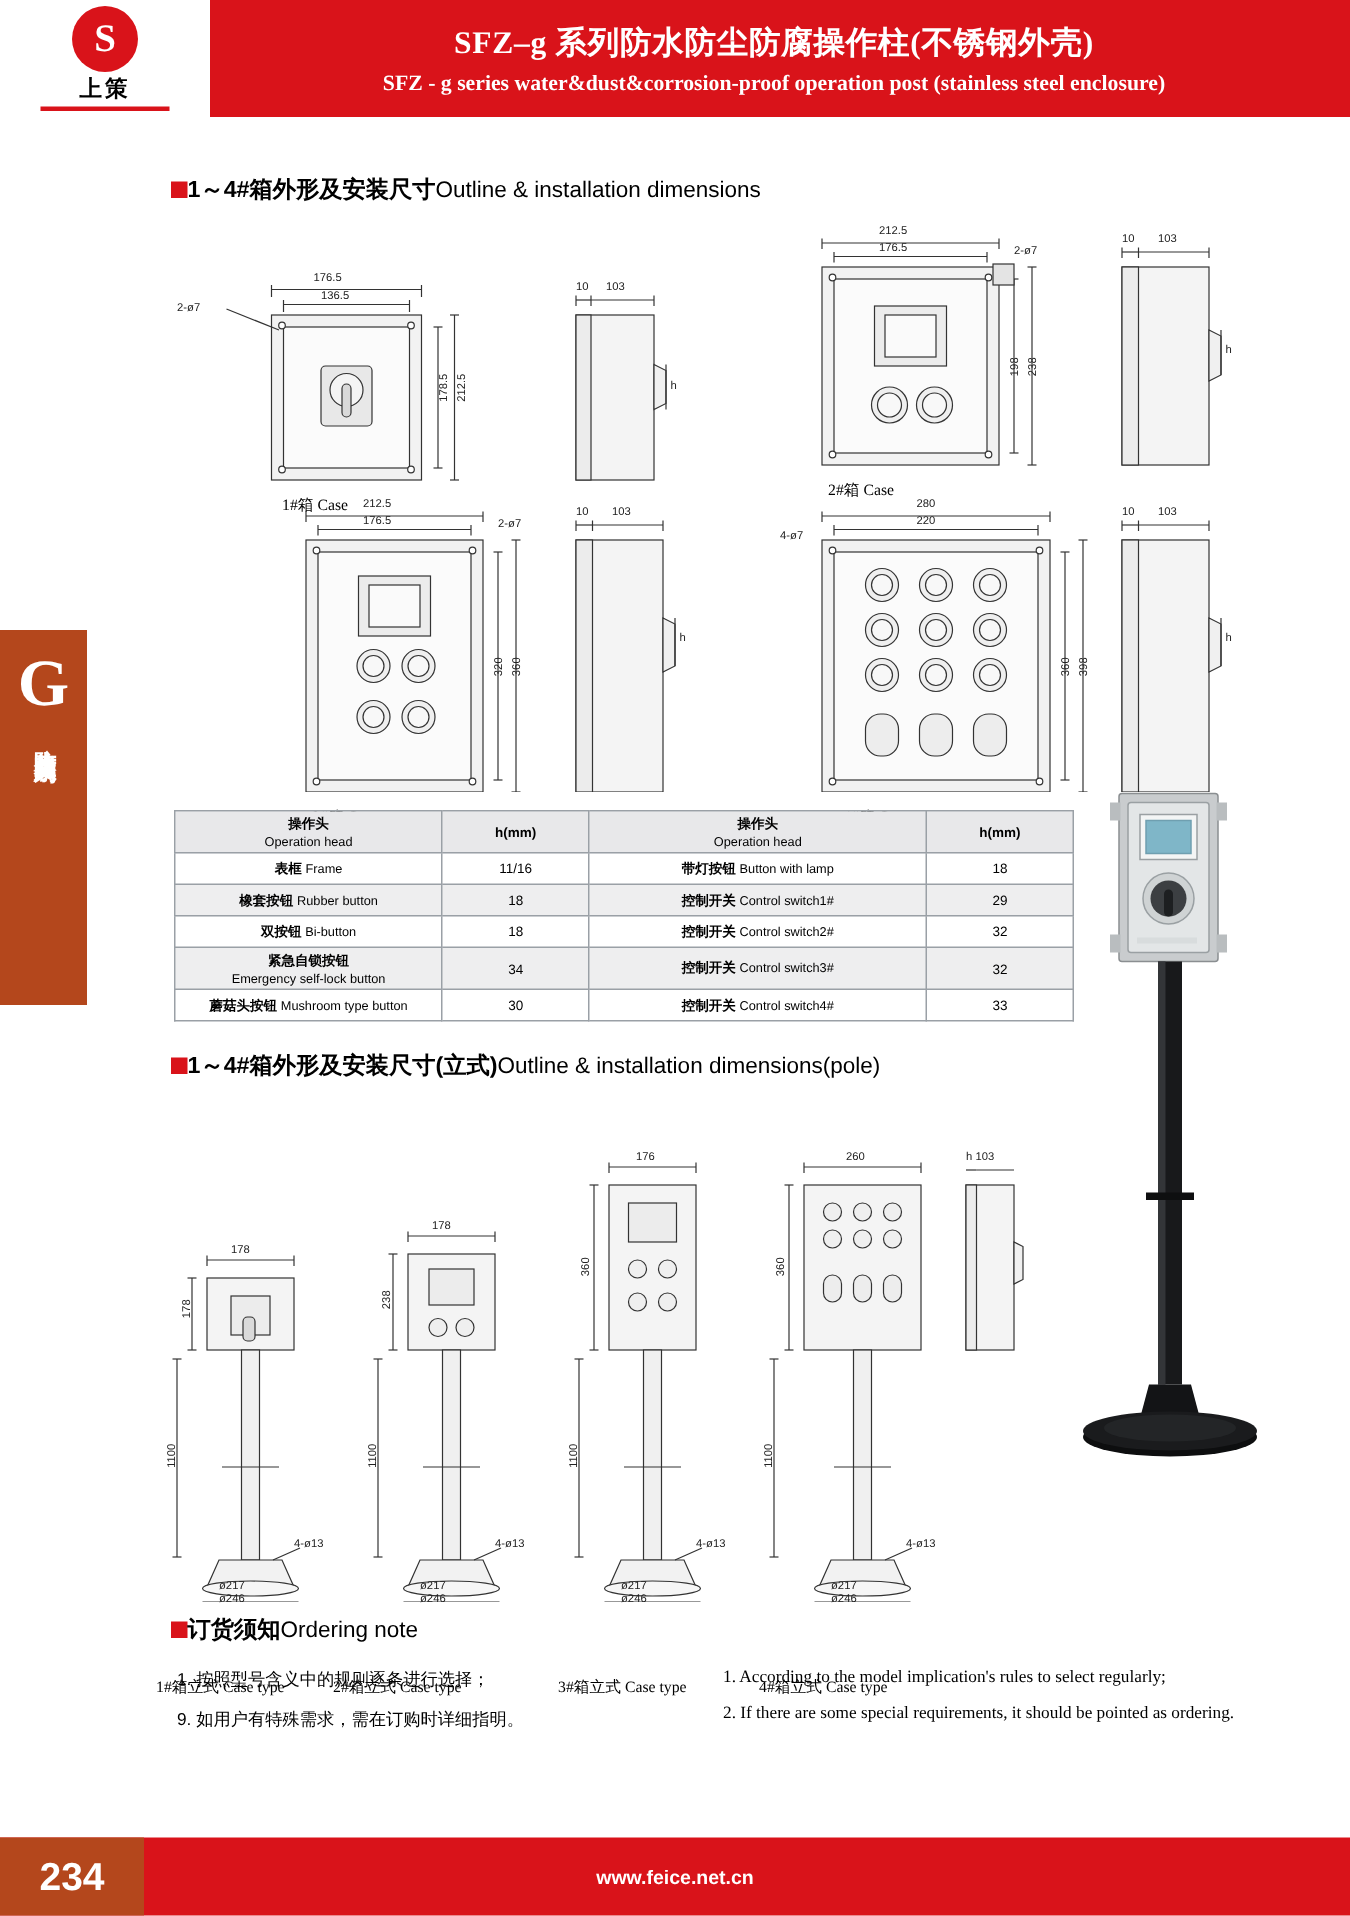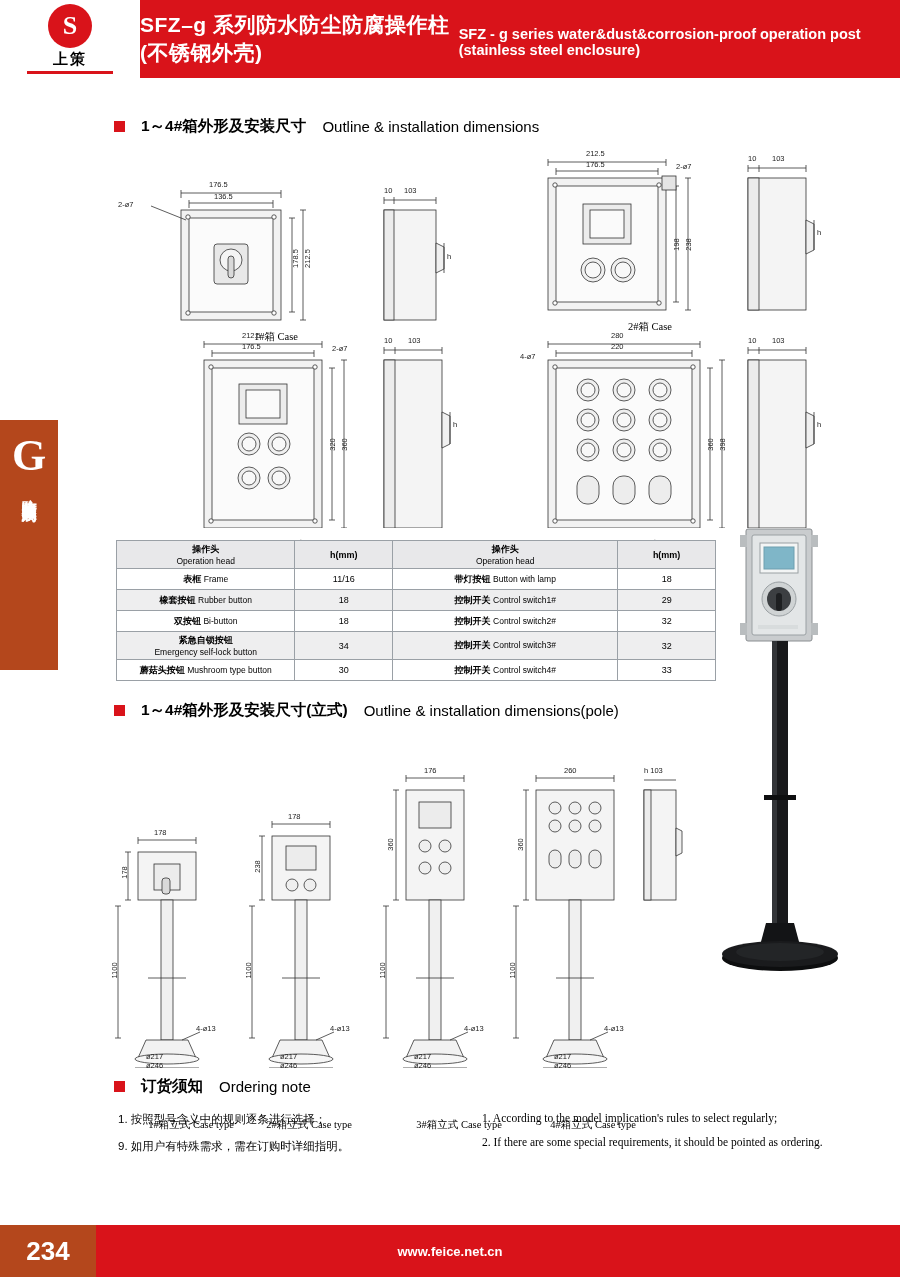--- a/index.html
+++ b/index.html
@@ -23,22 +23,22 @@
   }
   .logo-circle {
     width:44px; height:44px; border-radius:50%;
     background:#d9131a; color:#fff; display:flex; align-items:center; justify-content:center;
     font-size:26px; font-weight:bold; font-family:"Liberation Serif", serif;
   }
   .logo-wrap { display:flex; flex-direction:column; align-items:center; }
   .logo-text { font-size:15px; font-weight:bold; color:#000; letter-spacing:2px; margin-top:2px; }
   .logo-rule { width:86px; height:3px; background:#d9131a; margin-top:2px; }
   .header-titles {
-    flex:1; display:flex; flex-direction:row; justify-content:center; align-items:center;
-    color:#fff; padding-right:8px;
+    flex:1; display:flex; flex-direction:column; justify-content:center; align-items:center;
+    color:#fff; padding-right:8px;font-family:Liberation Serif, serif;
   }
   .title-cn { font-size:21px; font-weight:bold; letter-spacing:0.5px; }
   .title-en { font-size:14.5px; font-weight:bold; margin-top:6px; }
 
   
   .side-tab {
     position:absolute; left:0; top:420px; width:58px; height:250px;
     background:#b4471c;
     color:#fff; display:flex; flex-direction:column; align-items:center; padding-top:14px;
   }
@@ -58,29 +58,29 @@
   }
   .footer-url {
     position:absolute; left:0; bottom:0; width:900px; height:52px;
     display:flex; align-items:center; justify-content:center;
     color:#fff; font-size:13px; font-weight:bold;
   }
 
   
   .content { position:absolute; left:96px; top:78px; width:804px; height:1147px; }
 
-  .sec-head { display:flex; align-items:center; gap:16px; }
+  .sec-head { display:flex; align-items:center; gap:0; }
   .sec-bullet { width:11px; height:11px; background:#d9131a; display:inline-block; }
   .sec-cn { font-size:15.5px; font-weight:bold; color:#000; }
   .sec-en { font-size:15px; color:#000; }
 
   
   .draw-area { position:relative; }
   .dim-txt { font-family:"Liberation Sans", sans-serif; font-size:7.5px; color:#222; position:absolute; white-space:nowrap;}
-  .cap { font-family:"Liberation Serif", serif; font-size:10.5px; color:#000; text-align:right; }
+  .cap { font-family:"Liberation Serif", serif; font-size:10.5px; color:#000; text-align:left; }
 
   
   table.spec {
     border-collapse:collapse; width:600px; font-size:9px; color:#000;
   }
   table.spec th, table.spec td {
     border:1px solid #9aa0a6; text-align:center; vertical-align:middle; padding:2px 2px;
   }
   table.spec thead th { background:#e8e8ea; font-weight:bold; height:26px; }
   table.spec tbody tr { height:21px; }

